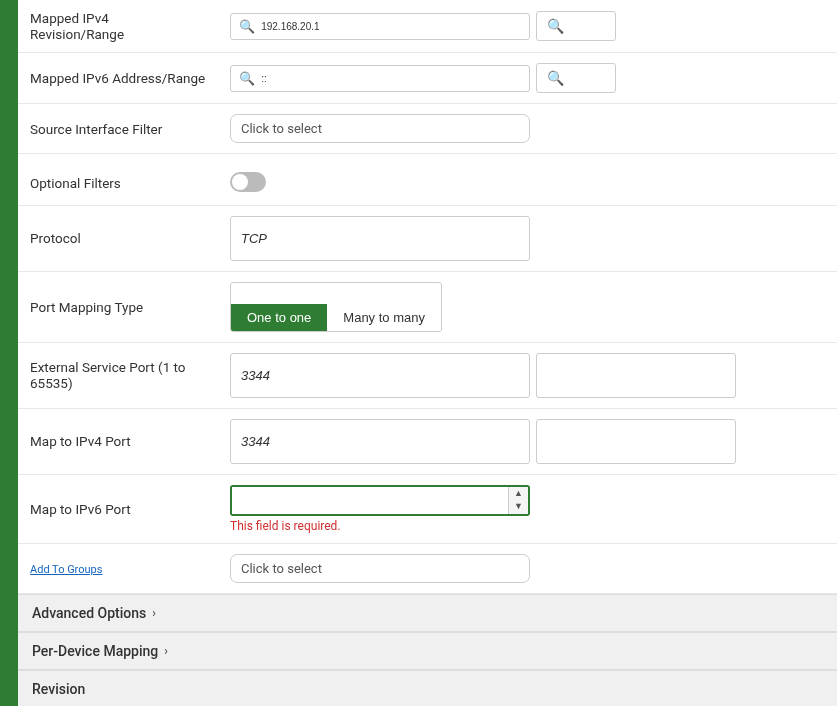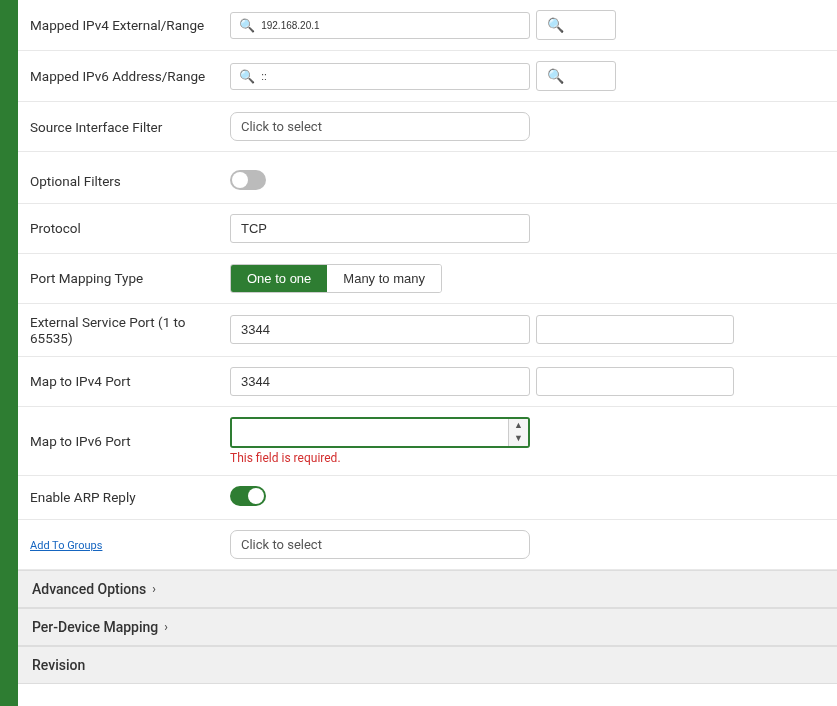--- a/index.html
+++ b/index.html
@@ -56,26 +56,27 @@
     }
 
     .input-cell {
       vertical-align: middle;
     }
 
     
     .text-input {
       border: 1px solid #ccc;
       border-radius: 3px;
-      padding: 6px 10px;
+      padding: 14px 10px;
       font-size: 13px;
       color: #333;
       background: #fff;
       outline: none;
       min-width: 300px;
+      font-style: italic;
     }
 
     .search-input-wrapper {
       display: inline-flex;
       align-items: center;
       border: 1px solid #ccc;
       border-radius: 3px;
       background: #fff;
       padding: 5px 8px;
       min-width: 300px;
@@ -140,20 +141,21 @@
     }
 
     .btn-group-item {
       padding: 6px 16px;
       font-size: 13px;
       cursor: pointer;
       border: none;
       outline: none;
       background: #fff;
       color: #333;
+      margin-top: 21px;
     }
 
     .btn-group-item.active {
       background: #2e7d32;
       color: #fff;
     }
 
     
     .click-to-select {
       border: 1px solid #ccc;
@@ -271,21 +273,21 @@
 
 <div class="page-wrapper">
   <div class="sidebar-accent"></div>
 
   <div class="content-area">
     <table class="form-table">
 
       <tbody>
           <tr class="form-row">
         <td class="label-cell">
-          <span>Mapped IPv4 External/Range</span>
+          <span>Mapped IPv4 Revision/Range</span>
         </td>
         <td class="input-cell">
           <div class="dual-input-row">
             <div class="search-input-wrapper">
               <span class="search-icon-small">🔍</span>
               <input class="search-input-inner" type="text" value="192.168.20.1" style="">
             </div>
             <div class="small-search-box">
               <span>🔍</span>
             </div>
@@ -389,30 +391,20 @@
             <input class="spinbox-input" type="text" value="" style="">
             <div class="spinbox-buttons">
               <button class="spinbox-btn">▲</button>
               <button class="spinbox-btn">▼</button>
             </div>
           </div>
           <span class="error-text">This field is required.</span>
         </td>
       </tr>
 
-      <tr class="form-row">
-        <td class="label-cell">
-          <span>Enable ARP Reply</span>
-        </td>
-        <td class="input-cell">
-          <div class="toggle on">
-            <div class="toggle-knob"></div>
-          </div>
-        </td>
-      </tr>
 
       <tr class="form-row">
         <td class="label-cell">
           <span class="link-label">Add To Groups</span>
         </td>
         <td class="input-cell">
           <div class="click-to-select">Click to select</div>
         </td>
       </tr>
 

